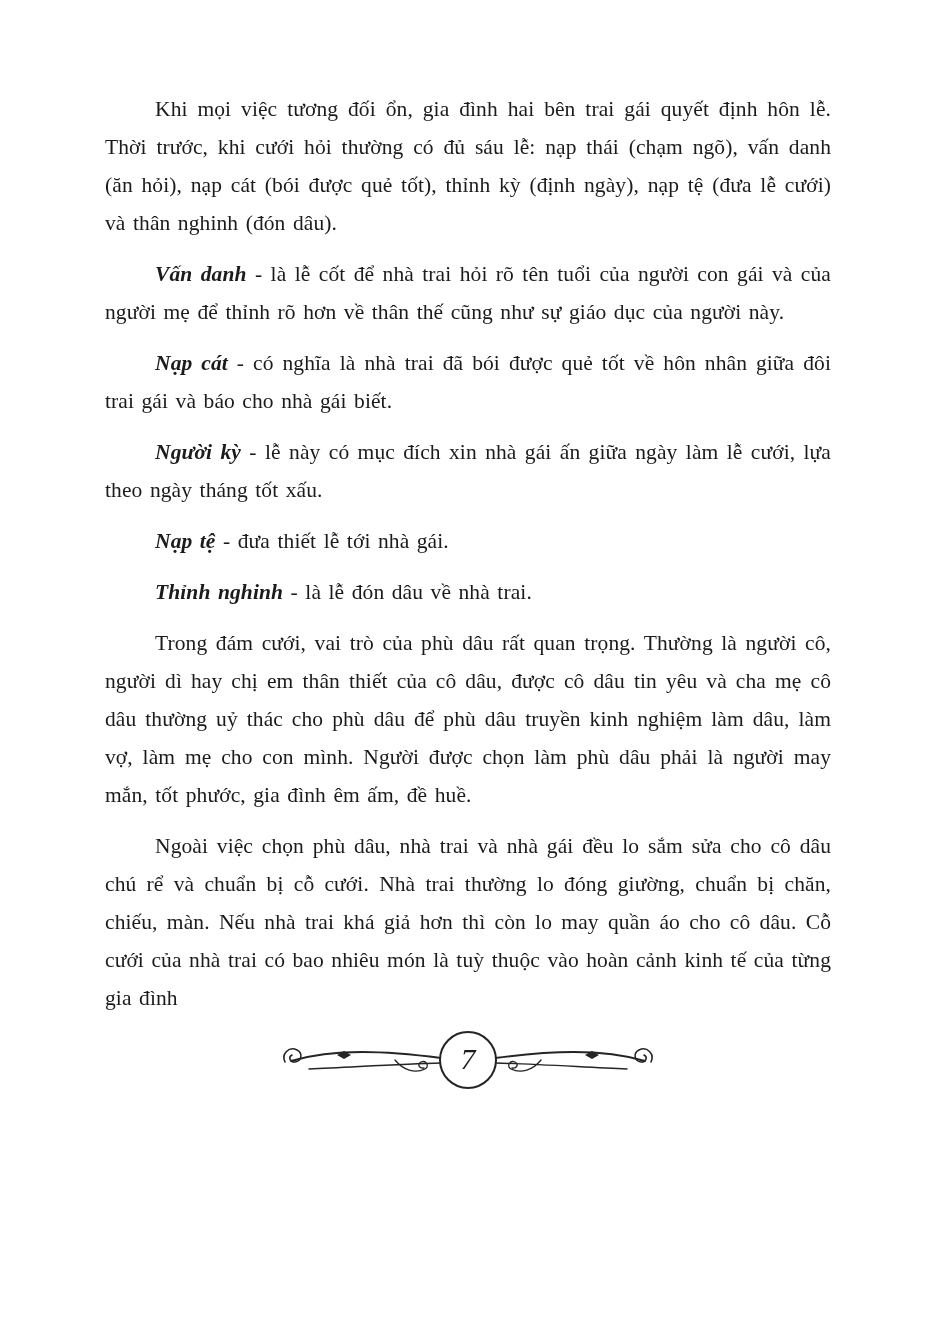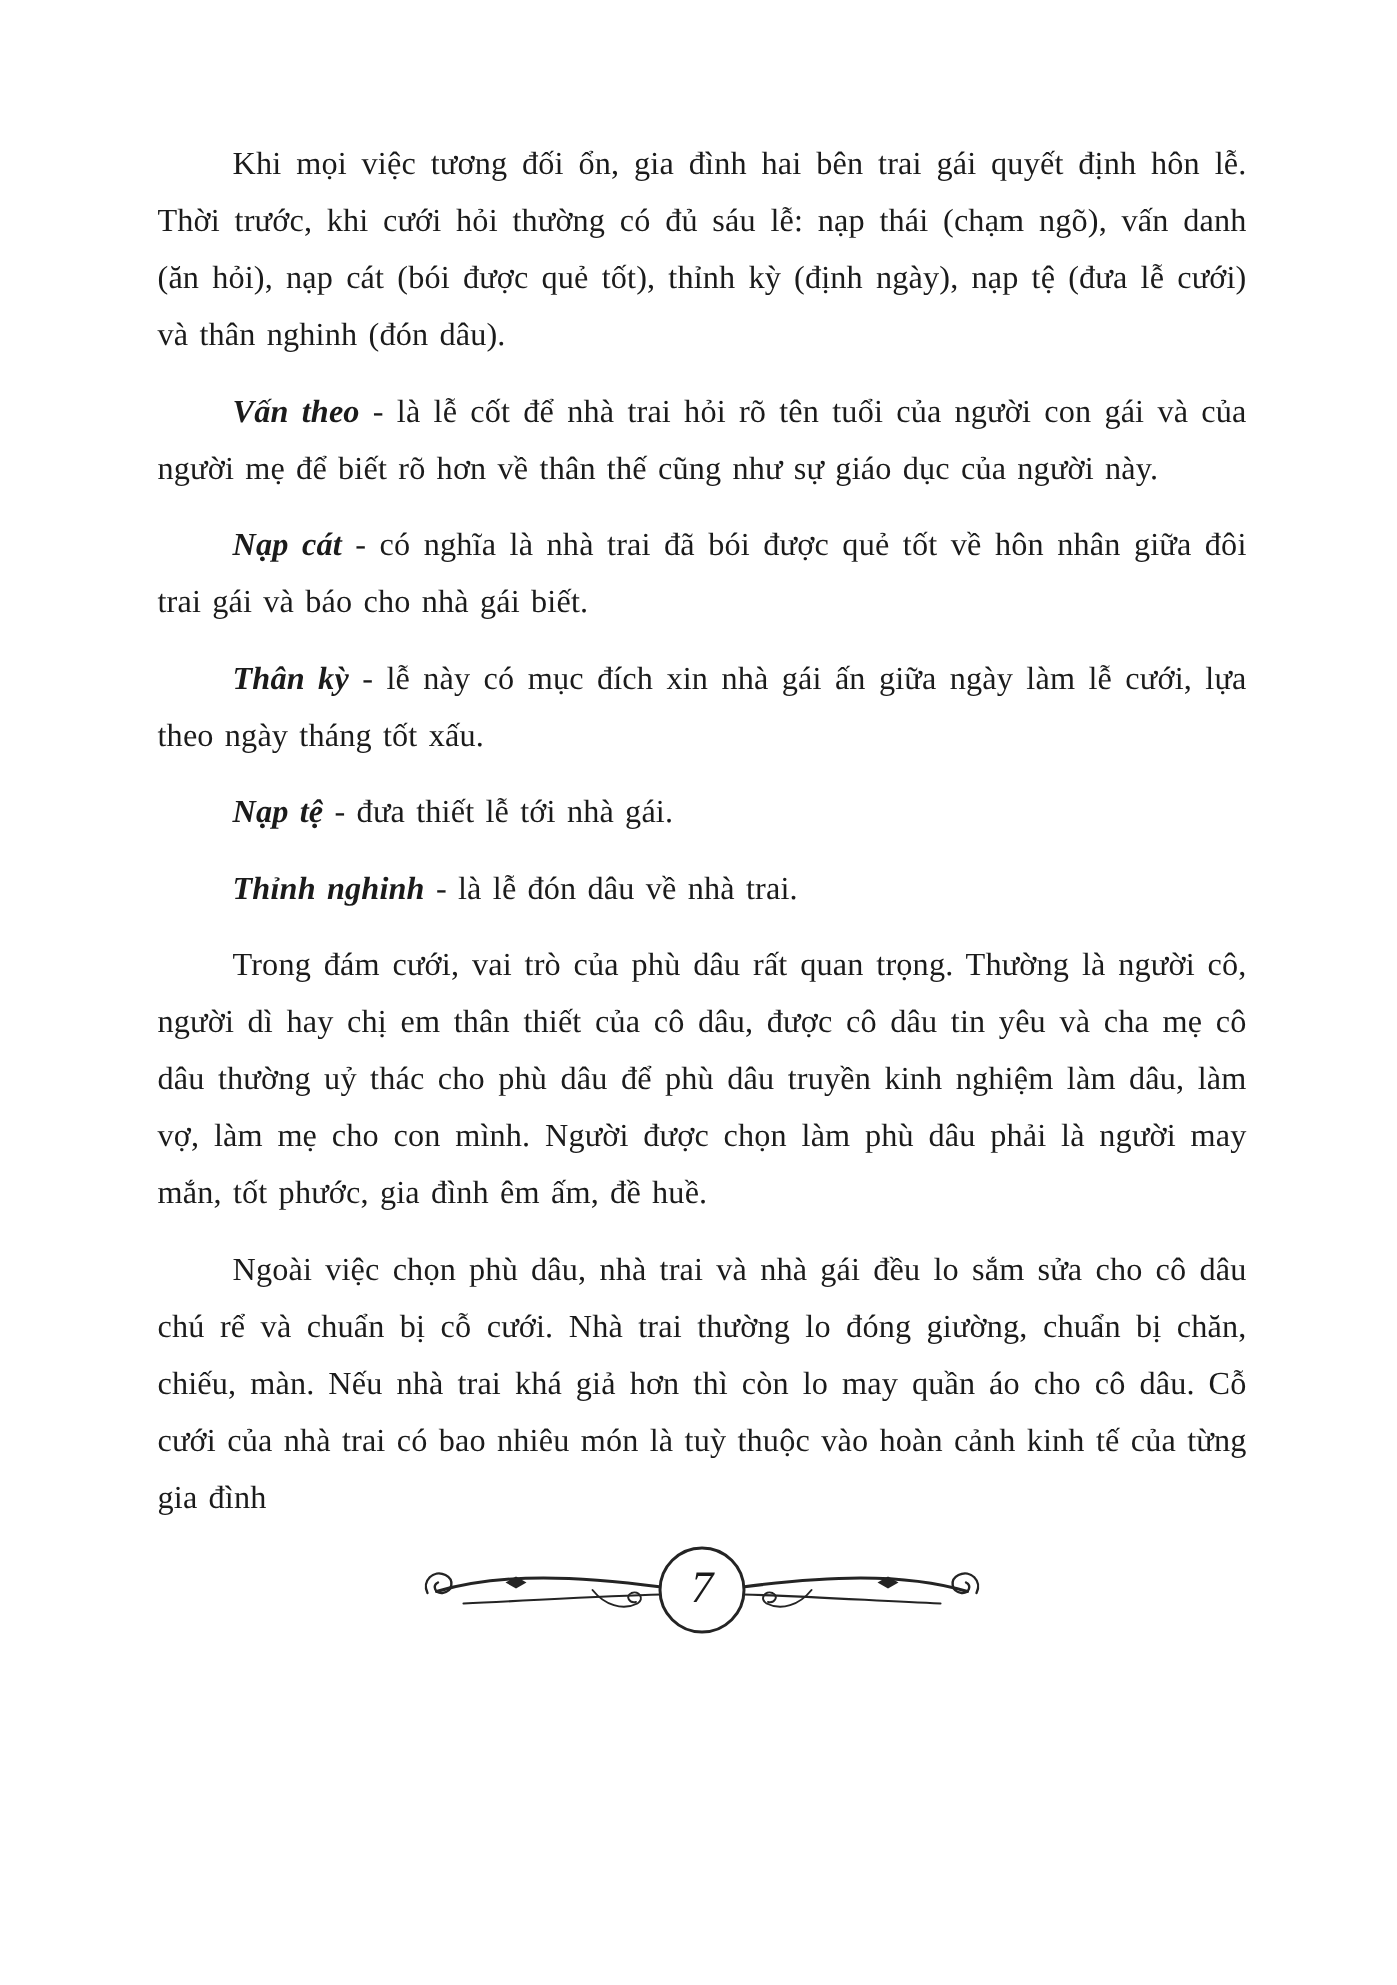--- a/index.html
+++ b/index.html
@@ -68,25 +68,25 @@
 </style>
 </head>
 <body>
 
 <div class="page">
   <div class="content">
 
     <p class="para"><span class="lead"></span><span>Khi mọi việc tương đối ổn, gia đình hai bên trai gái quyết định hôn lễ. Thời trước, khi cưới hỏi thường có đủ sáu lễ: nạp thái (chạm ngõ), vấn danh (ăn hỏi), nạp cát (bói được quẻ tốt), thỉnh kỳ (định ngày), nạp tệ (đưa lễ cưới) và thân nghinh (đón dâu).</span></p>
 
 
-    <p class="para"><span class="lead">Vấn theo</span><span> - là lễ cốt để nhà trai hỏi rõ tên tuổi của người con gái và của người mẹ để biết rõ hơn về thân thế cũng như sự giáo dục của người này.</span></p>
+    <p class="para"><span class="lead">Vấn danh</span><span> - là lễ cốt để nhà trai hỏi rõ tên tuổi của người con gái và của người mẹ để thỉnh rõ hơn về thân thế cũng như sự giáo dục của người này.</span></p>
 
     <p class="para"><span class="lead">Nạp cát</span><span> - có nghĩa là nhà trai đã bói được quẻ tốt về hôn nhân giữa đôi trai gái và báo cho nhà gái biết.</span></p>
 
-    <p class="para"><span class="lead">Thân kỳ</span><span> - lễ này có mục đích xin nhà gái ấn giữa ngày làm lễ cưới, lựa theo ngày tháng tốt xấu.</span></p>
+    <p class="para"><span class="lead">Người kỳ</span><span> - lễ này có mục đích xin nhà gái ấn giữa ngày làm lễ cưới, lựa theo ngày tháng tốt xấu.</span></p>
 
     <p class="para"><span class="lead">Nạp tệ</span><span> - đưa thiết lễ tới nhà gái.</span></p>
 
     <p class="para"><span class="lead">Thỉnh nghinh</span><span> - là lễ đón dâu về nhà trai.</span></p>
 
     <p class="para"><span class="lead"></span><span>Trong đám cưới, vai trò của phù dâu rất quan trọng. Thường là người cô, người dì hay chị em thân thiết của cô dâu, được cô dâu tin yêu và cha mẹ cô dâu thường uỷ thác cho phù dâu để phù dâu truyền kinh nghiệm làm dâu, làm vợ, làm mẹ cho con mình. Người được chọn làm phù dâu phải là người may mắn, tốt phước, gia đình êm ấm, đề huề.</span></p>
 
     <p class="para"><span class="lead"></span><span>Ngoài việc chọn phù dâu, nhà trai và nhà gái đều lo sắm sửa cho cô dâu chú rể và chuẩn bị cỗ cưới. Nhà trai thường lo đóng giường, chuẩn bị chăn, chiếu, màn. Nếu nhà trai khá giả hơn thì còn lo may quần áo cho cô dâu. Cỗ cưới của nhà trai có bao nhiêu món là tuỳ thuộc vào hoàn cảnh kinh tế của từng gia đình</span></p>
 
   </div>

